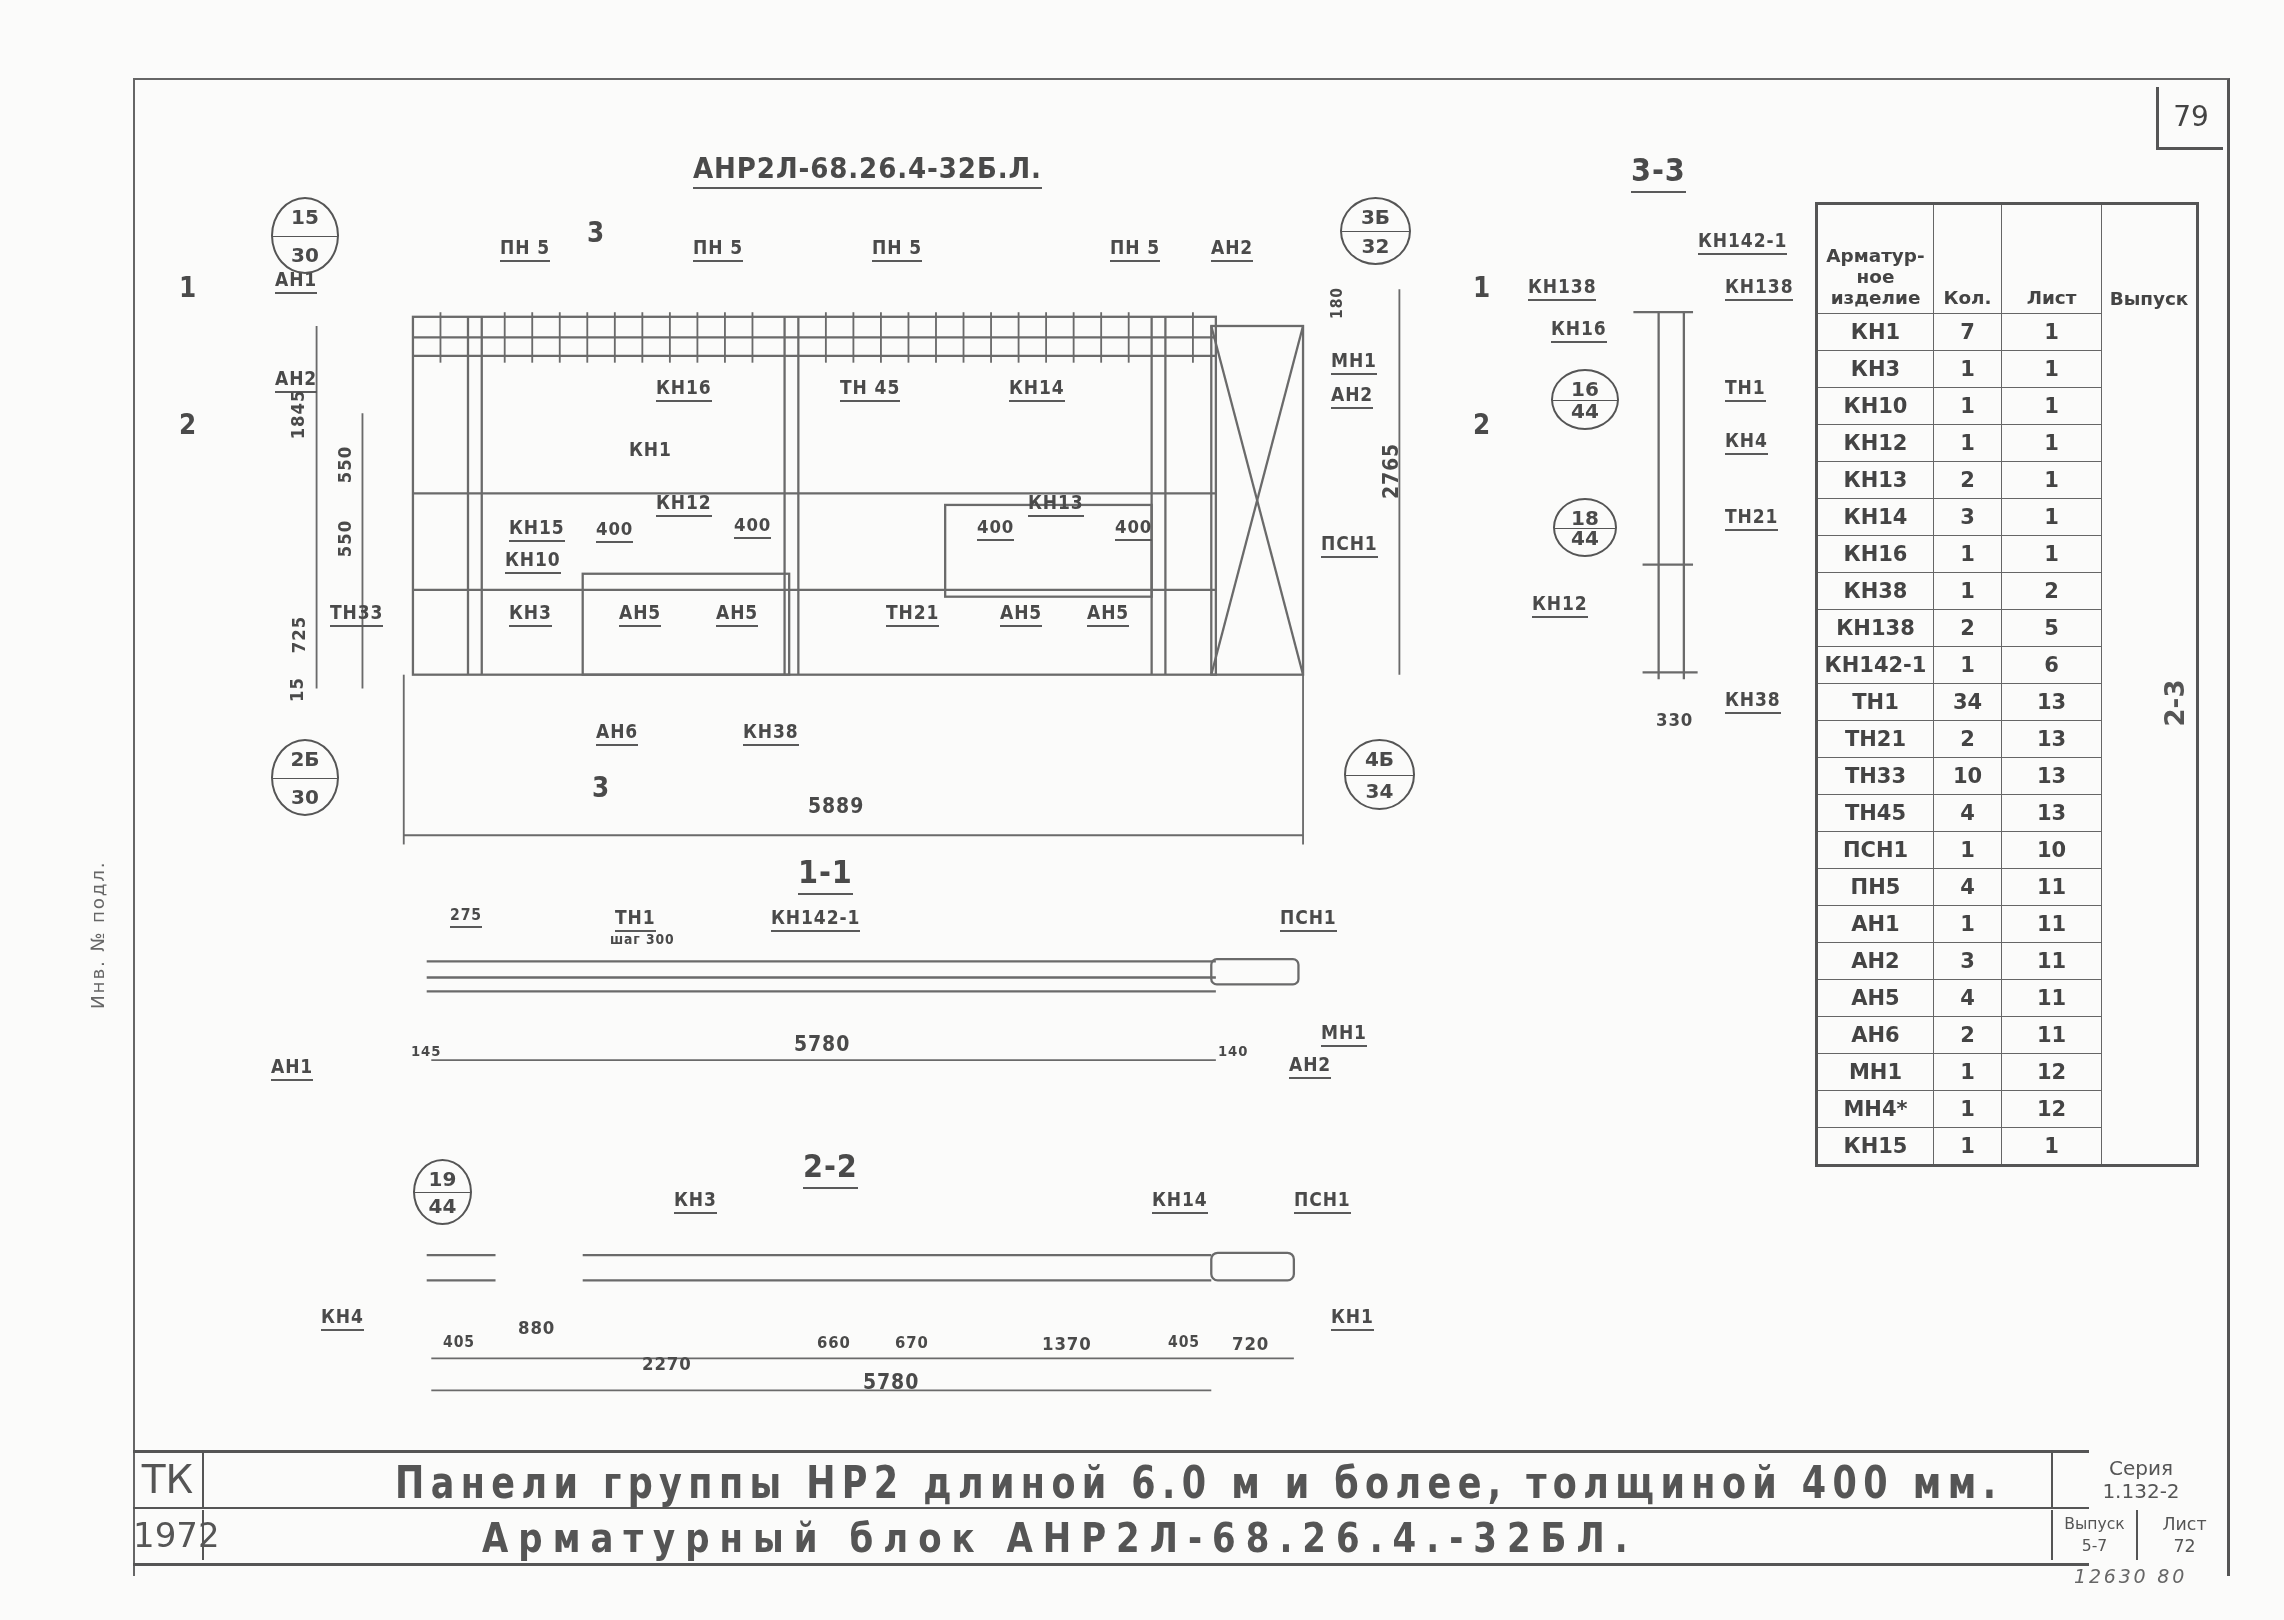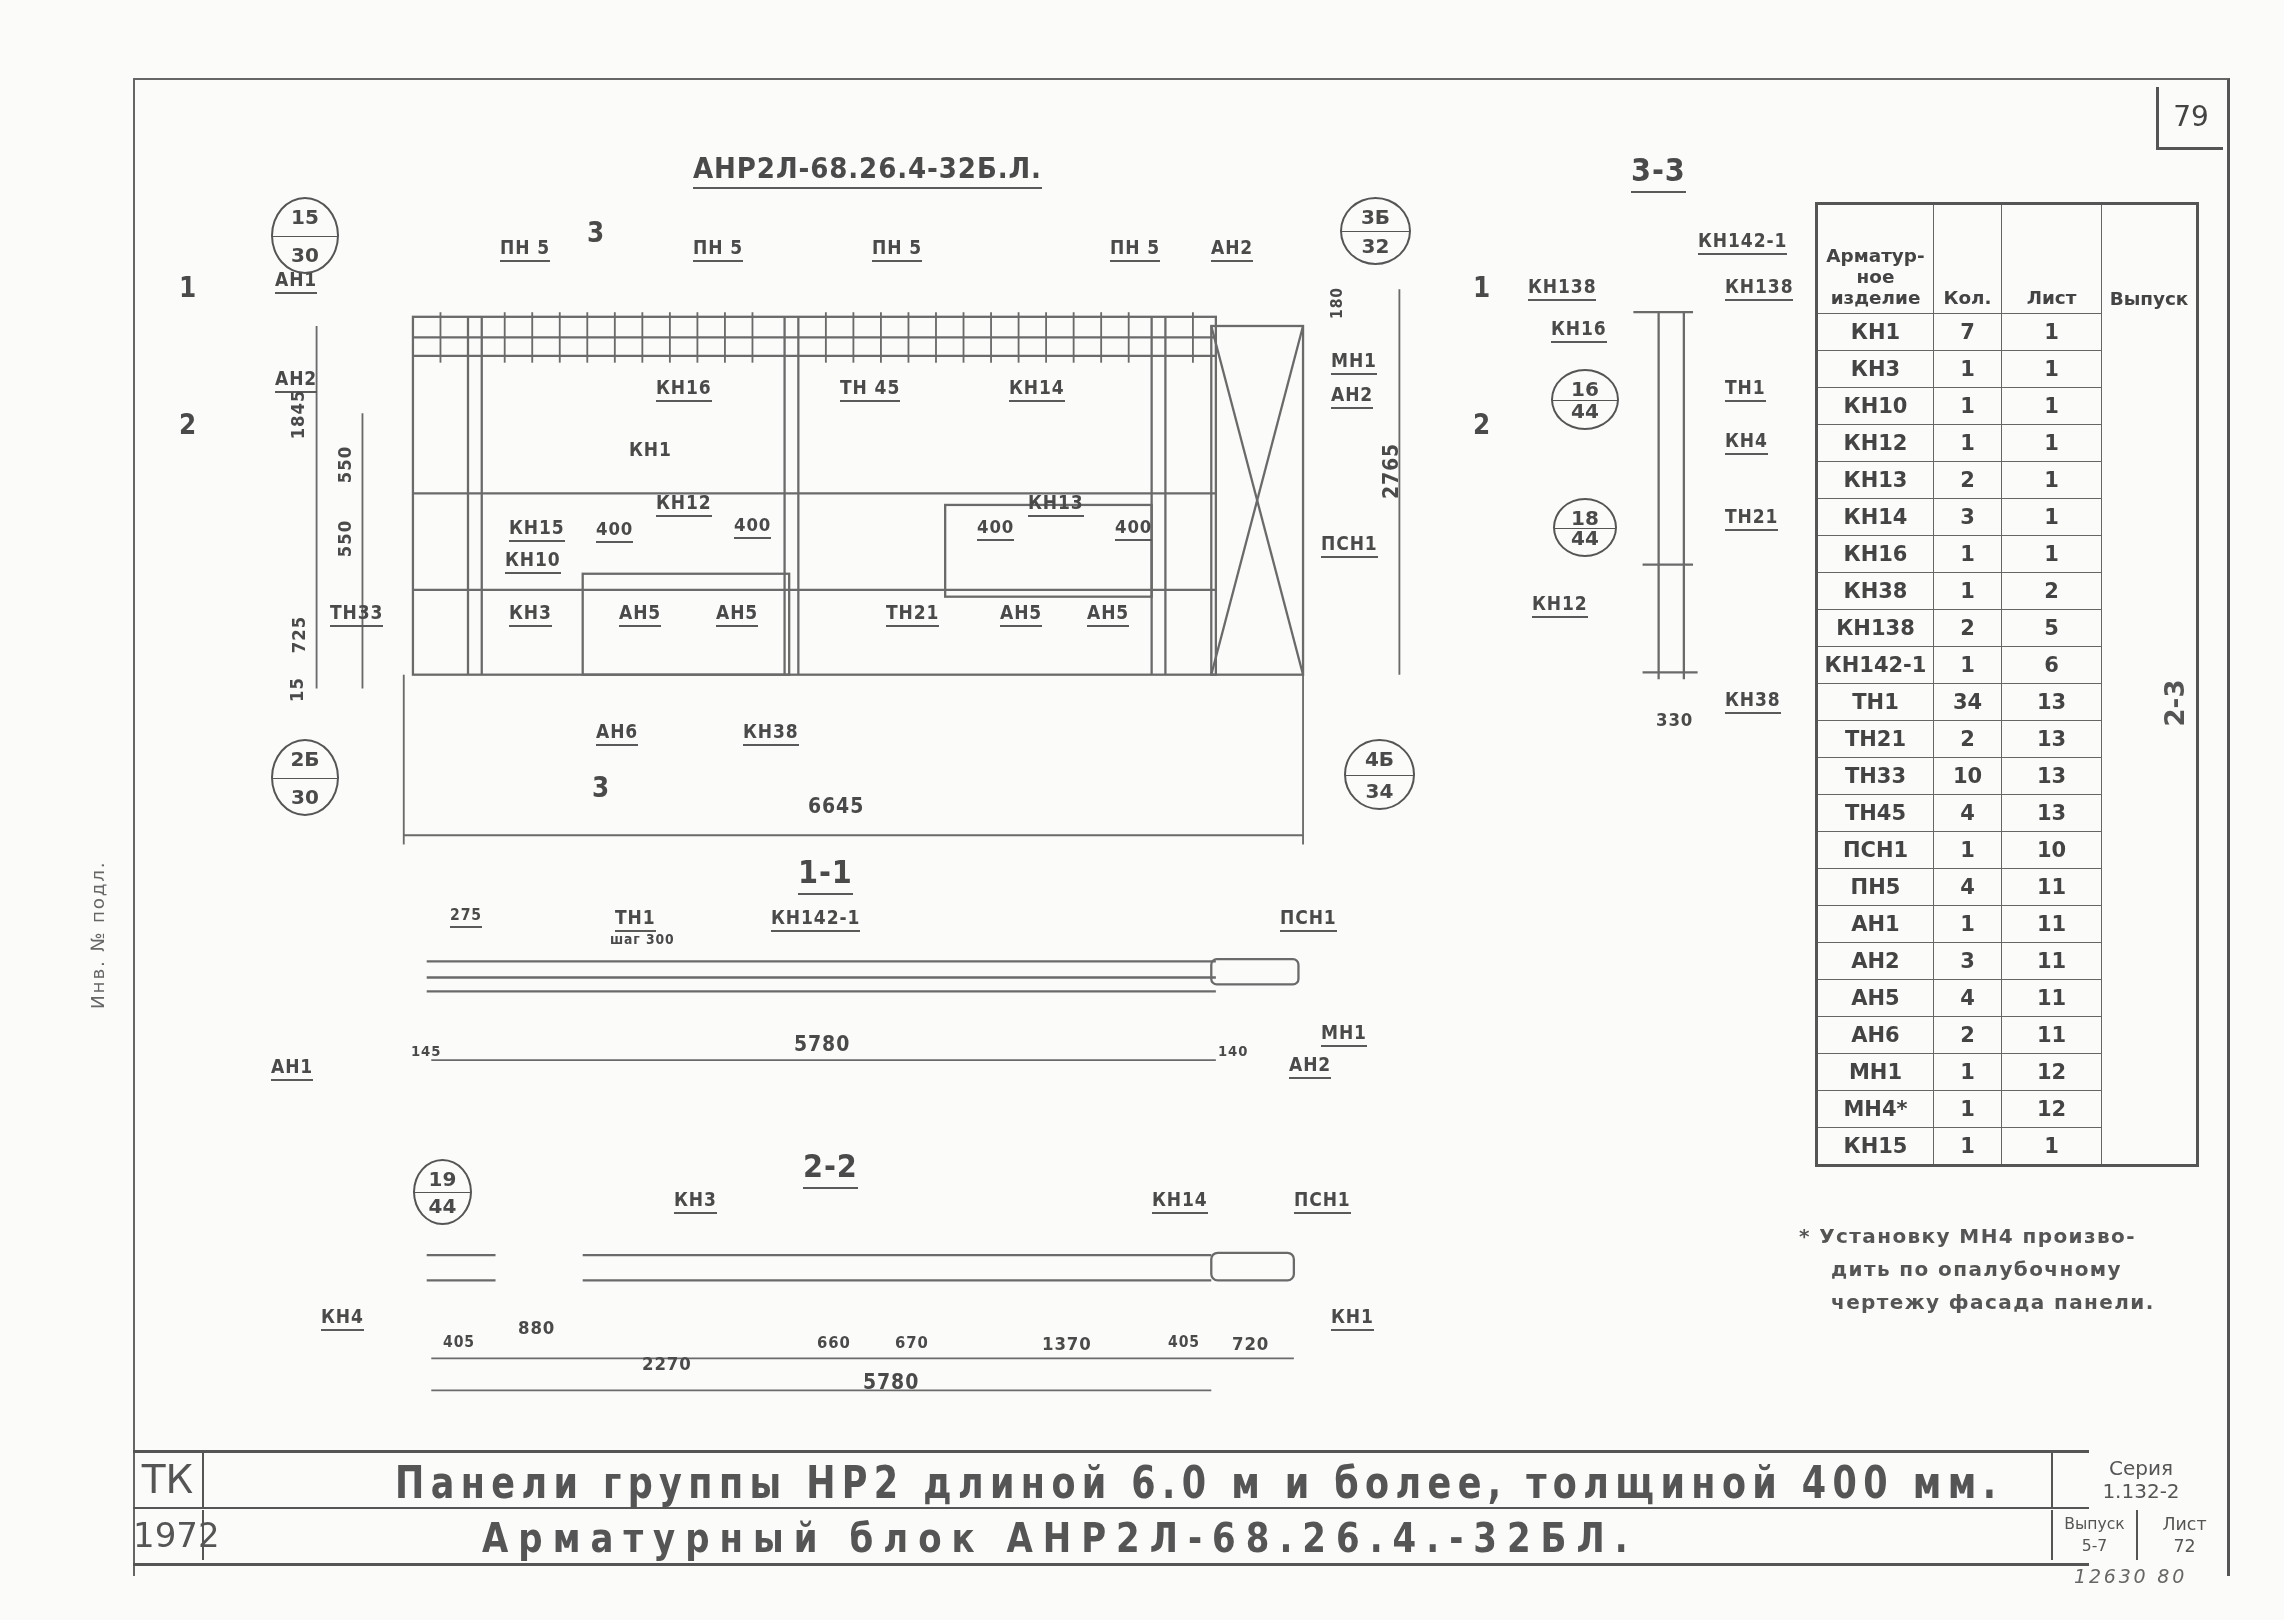--- a/index.html
+++ b/index.html
@@ -170,21 +170,21 @@
 
   <div class="lbl dim" style="left:273px;top:404px;transform:rotate(-90deg);">1845</div>
   <div class="lbl dim" style="left:326px;top:454px;transform:rotate(-90deg);">550</div>
   <div class="lbl dim" style="left:326px;top:528px;transform:rotate(-90deg);">550</div>
   <div class="lbl dim" style="left:280px;top:624px;transform:rotate(-90deg);">725</div>
   <div class="lbl dim" style="left:284px;top:679px;transform:rotate(-90deg);">15</div>
   <div class="lbl dim ul" style="left:596px;top:518px;">400</div>
   <div class="lbl dim ul" style="left:734px;top:514px;">400</div>
   <div class="lbl dim ul" style="left:977px;top:516px;">400</div>
   <div class="lbl dim ul" style="left:1115px;top:516px;">400</div>
-  <div class="lbl dim" style="left:808px;top:794px;font-size:21px;">6645</div>
+  <div class="lbl dim" style="left:808px;top:794px;font-size:21px;">5889</div>
   <div class="lbl dim" style="left:1363px;top:459px;transform:rotate(-90deg);font-size:21px;">2765</div>
   <div class="lbl dim" style="left:1321px;top:294px;transform:rotate(-90deg);font-size:15.6px;">180</div>
 
   <div class="circle" style="left:271px;top:197px;width:64px;height:73px;">
       <div class="t">15</div>
       <div class="mid"></div>
       <div class="b">30</div>
     </div>
   <div class="circle" style="left:271px;top:739px;width:64px;height:73px;">
       <div class="t">2Б</div>
@@ -378,25 +378,20 @@
         </tr>
       <tr>
           <td>КН15</td>
           <td>1</td>
           <td>1</td>
         </tr>
     </tbody>
   </table>
   <div class="vyp-val">2-3</div>
 
-  <div class="note">
-    <div>* Установку МН4 произво-</div>
-    <div style="padding-left:32px;">дить по опалубочному</div>
-    <div style="padding-left:32px;">чертежу фасада панели.</div>
-  </div>
 
   <div class="tb">
     <div class="row1"></div>
     <div class="cell-tk">ТК</div>
     <div class="cell-yr">1972</div>
     <div class="line1">Панели группы НР2 длиной 6.0 м и более, толщиной 400 мм.</div>
     <div class="line2">Арматурный блок АНР2Л-68.26.4.-32БЛ.</div>
     <div class="series">
       <div>Серия</div>
       <div>1.132-2</div>

